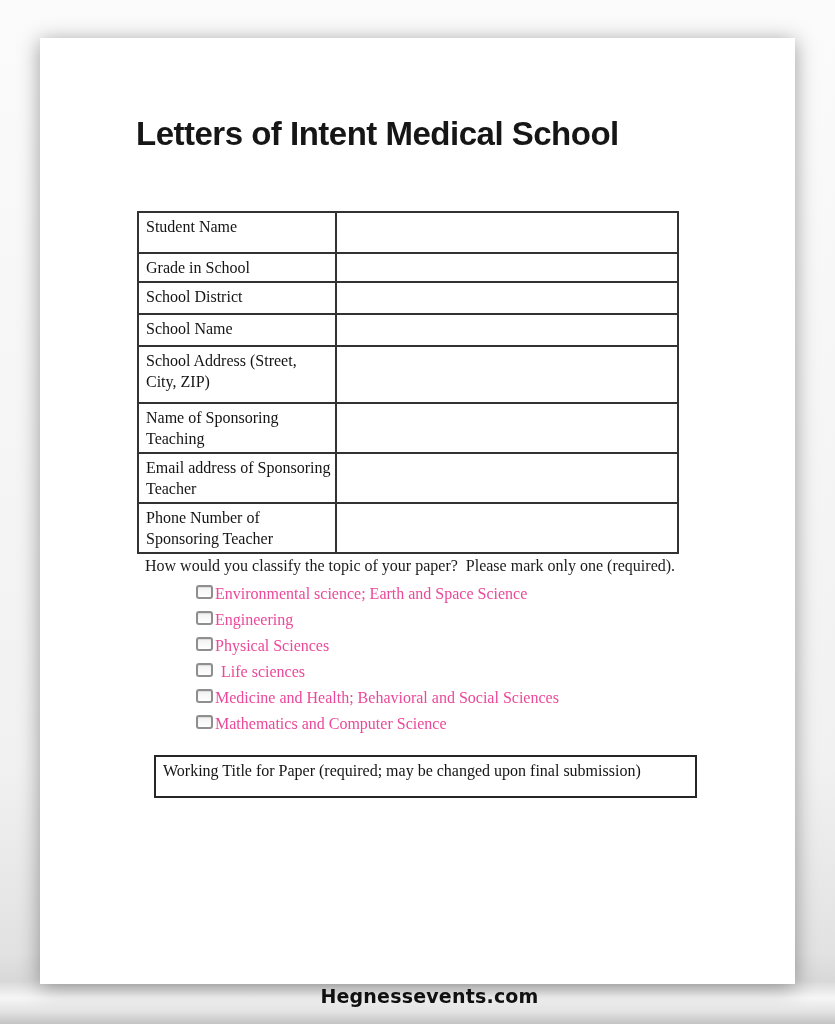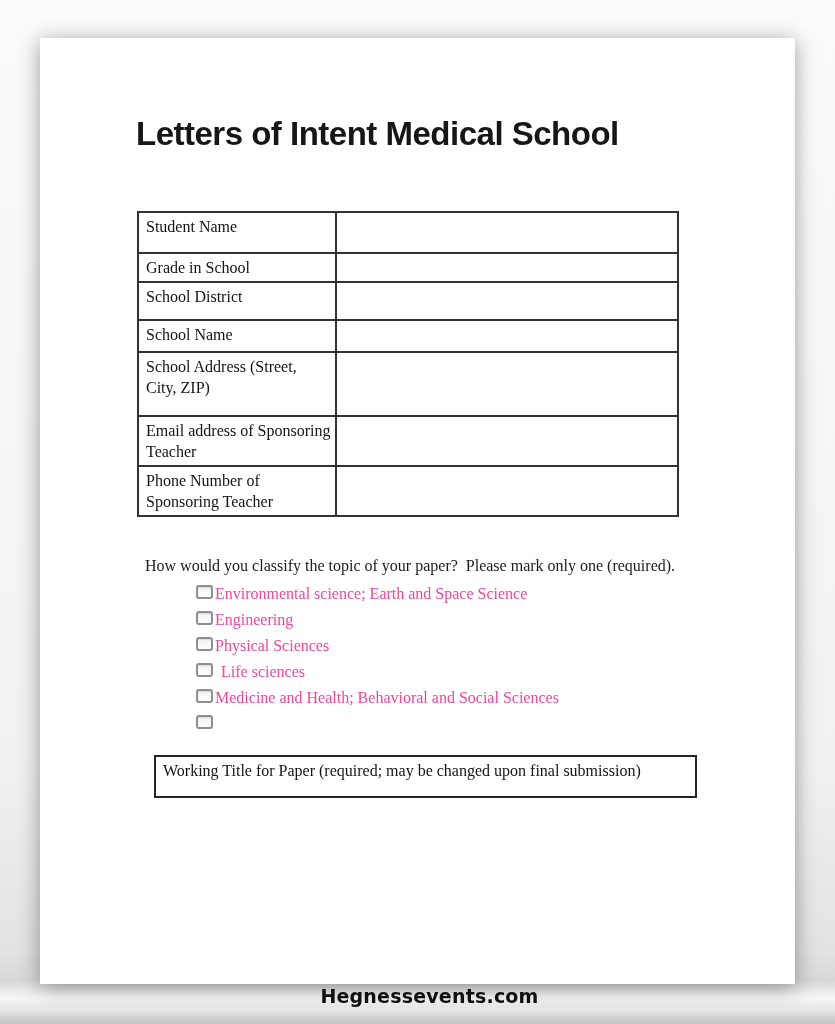--- a/index.html
+++ b/index.html
@@ -51,23 +51,23 @@
     line-height: 21px;
     color: #141414;
     padding: 3px 2px 3px 7px;
     white-space: pre-line;
     overflow: hidden;
   }
   table.form-table col.c-label { width: 198px; }
   table.form-table col.c-value { width: 342px; }
   table.form-table tr:nth-child(1) { height: 41px; }
   table.form-table tr:nth-child(2) { height: 29px; }
-  table.form-table tr:nth-child(3) { height: 38px; margin-left: 11px; }
+  table.form-table tr:nth-child(3) { height: 32px; margin-left: 11px; }
   table.form-table tr:nth-child(4) { height: 32px; margin-left: 28px; }
-  table.form-table tr:nth-child(5) { height: 64px; }
+  table.form-table tr:nth-child(5) { height: 57px; }
   table.form-table tr:nth-child(6) { height: 48px; }
   table.form-table tr:nth-child(7) { height: 44px; }
   table.form-table tr:nth-child(8) { height: 45px; }
   .question {
     position: absolute;
     left: 105px; top: 519px;
     font-size: 16px;
     color: #1b1b1b;
     white-space: pre-wrap;
   }
@@ -148,20 +148,25 @@
         <tr>
           <td>School Name</td>
           <td></td>
         </tr>
         <tr>
           <td>School Address (Street,
 City, ZIP)</td>
           <td></td>
         </tr>
         <tr>
+          <td>Name of Sponsoring
+Teaching</td>
+          <td></td>
+        </tr>
+        <tr>
           <td>Email address of Sponsoring
 Teacher</td>
           <td></td>
         </tr>
         <tr>
           <td>Phone Number of
 Sponsoring Teacher</td>
           <td></td>
         </tr>
       </tbody>
@@ -185,20 +190,21 @@
       <div class="option">
         <span class="checkbox"></span>
         <span>Life sciences</span>
       </div>
       <div class="option">
         <span class="checkbox"></span>
         <span>Medicine and Health; Behavioral and Social Sciences</span>
       </div>
       <div class="option">
         <span class="checkbox"></span>
+        <span>Mathematics and Computer Science</span>
       </div>
     </div>
 
     <div class="working-box">
       <span>Working Title for Paper (required; may be changed upon final submission)</span>
     </div>
 
   </div>
 
   <div class="footer-text">Hegnessevents.com</div>

